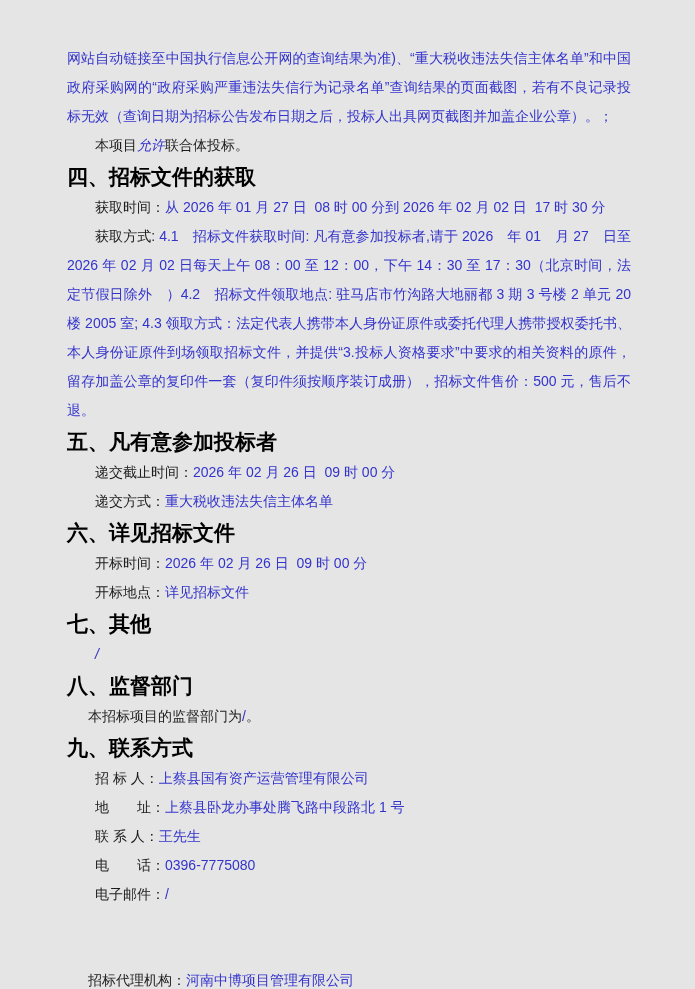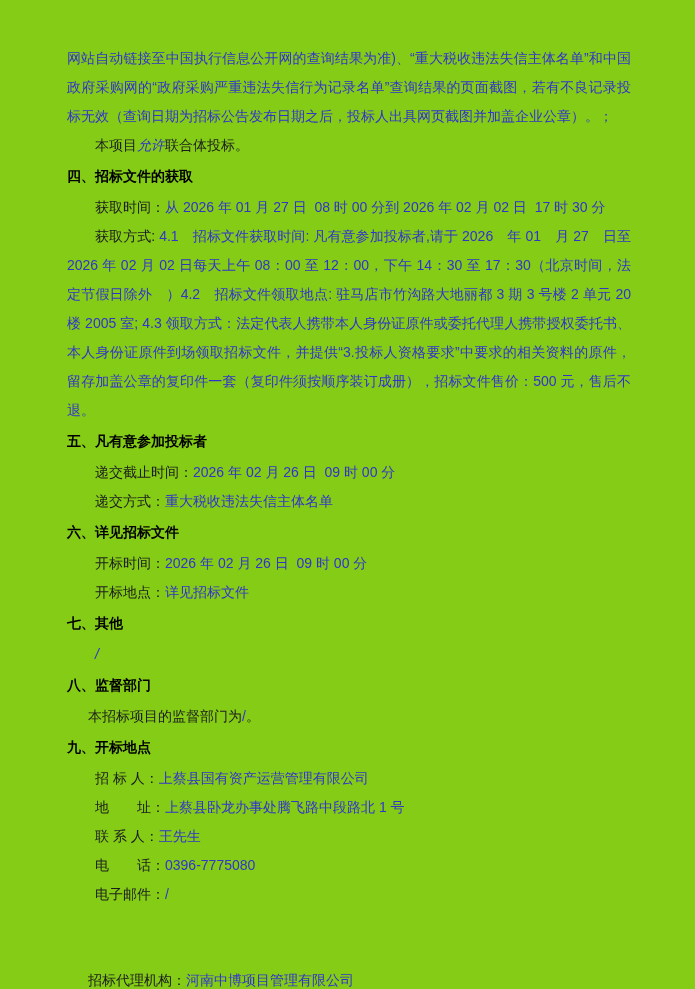--- a/index.html
+++ b/index.html
@@ -12,39 +12,39 @@
     height: 989px;
     overflow: hidden;
     font-family: "Liberation Sans", "DejaVu Sans", sans-serif;
     color: #1c1c1c;
   }
   .page {
     box-sizing: border-box;
     width: 695px;
     height: 989px;
     padding: 44px 64px 20px 67px;
-    background: #84cc16;
+    background: #e5e5e5;
   }
   .para {
     margin: 0;
     font-size: 14px;
     line-height: 29px;
     text-align: justify;
     color: #1c1c1c;
   }
   .para.single { text-align: left; }
   .indent2 { text-indent: 2em; }
   .indent15 { text-indent: 1.5em; }
   .blue { color: #3333cc; }
   .black { color: #1c1c1c; }
   .italic { font-style: italic; }
   .pre { white-space: pre-wrap; }
   h3.sec-heading {
     margin: 1px 0 1px 0;
-    font-size: 14px;
+    font-size: 21px;
     line-height: 31px;
     font-weight: bold;
     color: #000000;
     text-align: left;
   }
   .footer-line { margin-top: 57px; }
 </style>
 </head>
 <body>
 
@@ -65,21 +65,21 @@
   <h3 class="sec-heading">六、详见招标文件</h3>
   <p class="para single indent2 pre"><span class="black">开标时间：</span><span class="blue">2026 年 02 月 26 日  09 时 00 分</span></p>
   <p class="para single indent2"><span class="black">开标地点：</span><span class="blue">详见招标文件</span></p>
 
   <h3 class="sec-heading">七、其他</h3>
   <p class="para single indent2"><span class="blue italic">/</span></p>
 
   <h3 class="sec-heading">八、监督部门</h3>
   <p class="para single indent15"><span class="black">本招标项目的监督部门为</span><span class="blue">/</span><span class="black">。</span></p>
 
-  <h3 class="sec-heading">九、开标地点</h3>
+  <h3 class="sec-heading">九、联系方式</h3>
   <p class="para single indent2 pre"><span class="black">招 标 人：</span><span class="blue">上蔡县国有资产运营管理有限公司</span></p>
   <p class="para single indent2 pre"><span class="black">地　　址：</span><span class="blue">上蔡县卧龙办事处腾飞路中段路北 1 号</span></p>
   <p class="para single indent2 pre"><span class="black">联 系 人：</span><span class="blue">王先生</span></p>
   <p class="para single indent2 pre"><span class="black">电　　话：</span><span class="blue">0396-7775080</span></p>
   <p class="para single indent2 pre"><span class="black">电子邮件：</span><span class="blue">/</span></p>
 
   <p class="para single indent15 footer-line"><span class="black">招标代理机构：</span><span class="blue">河南中博项目管理有限公司</span></p>
 
 </div>
 

